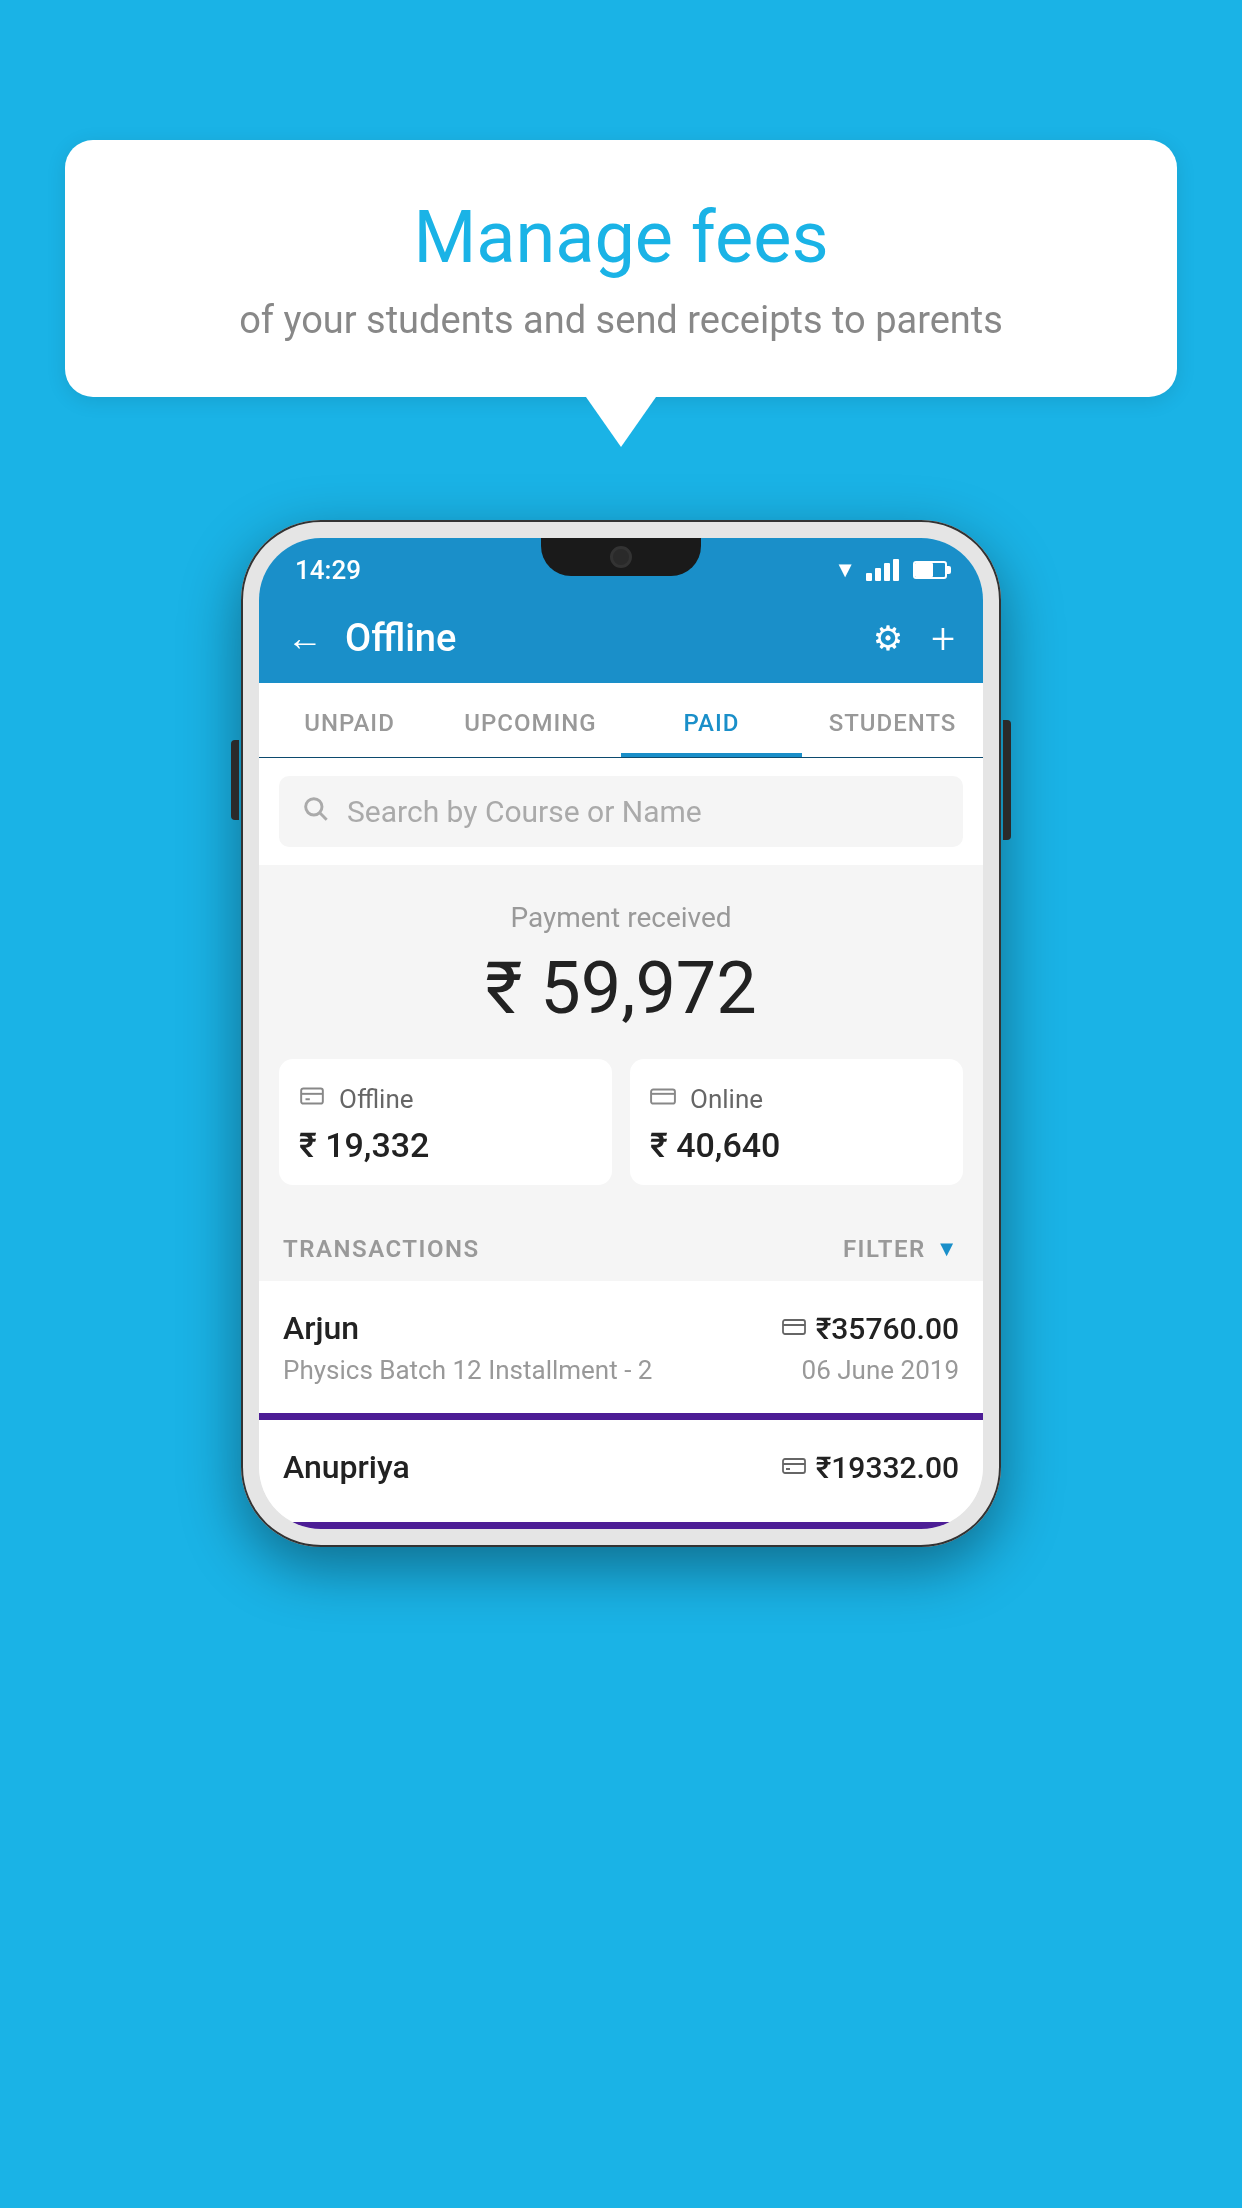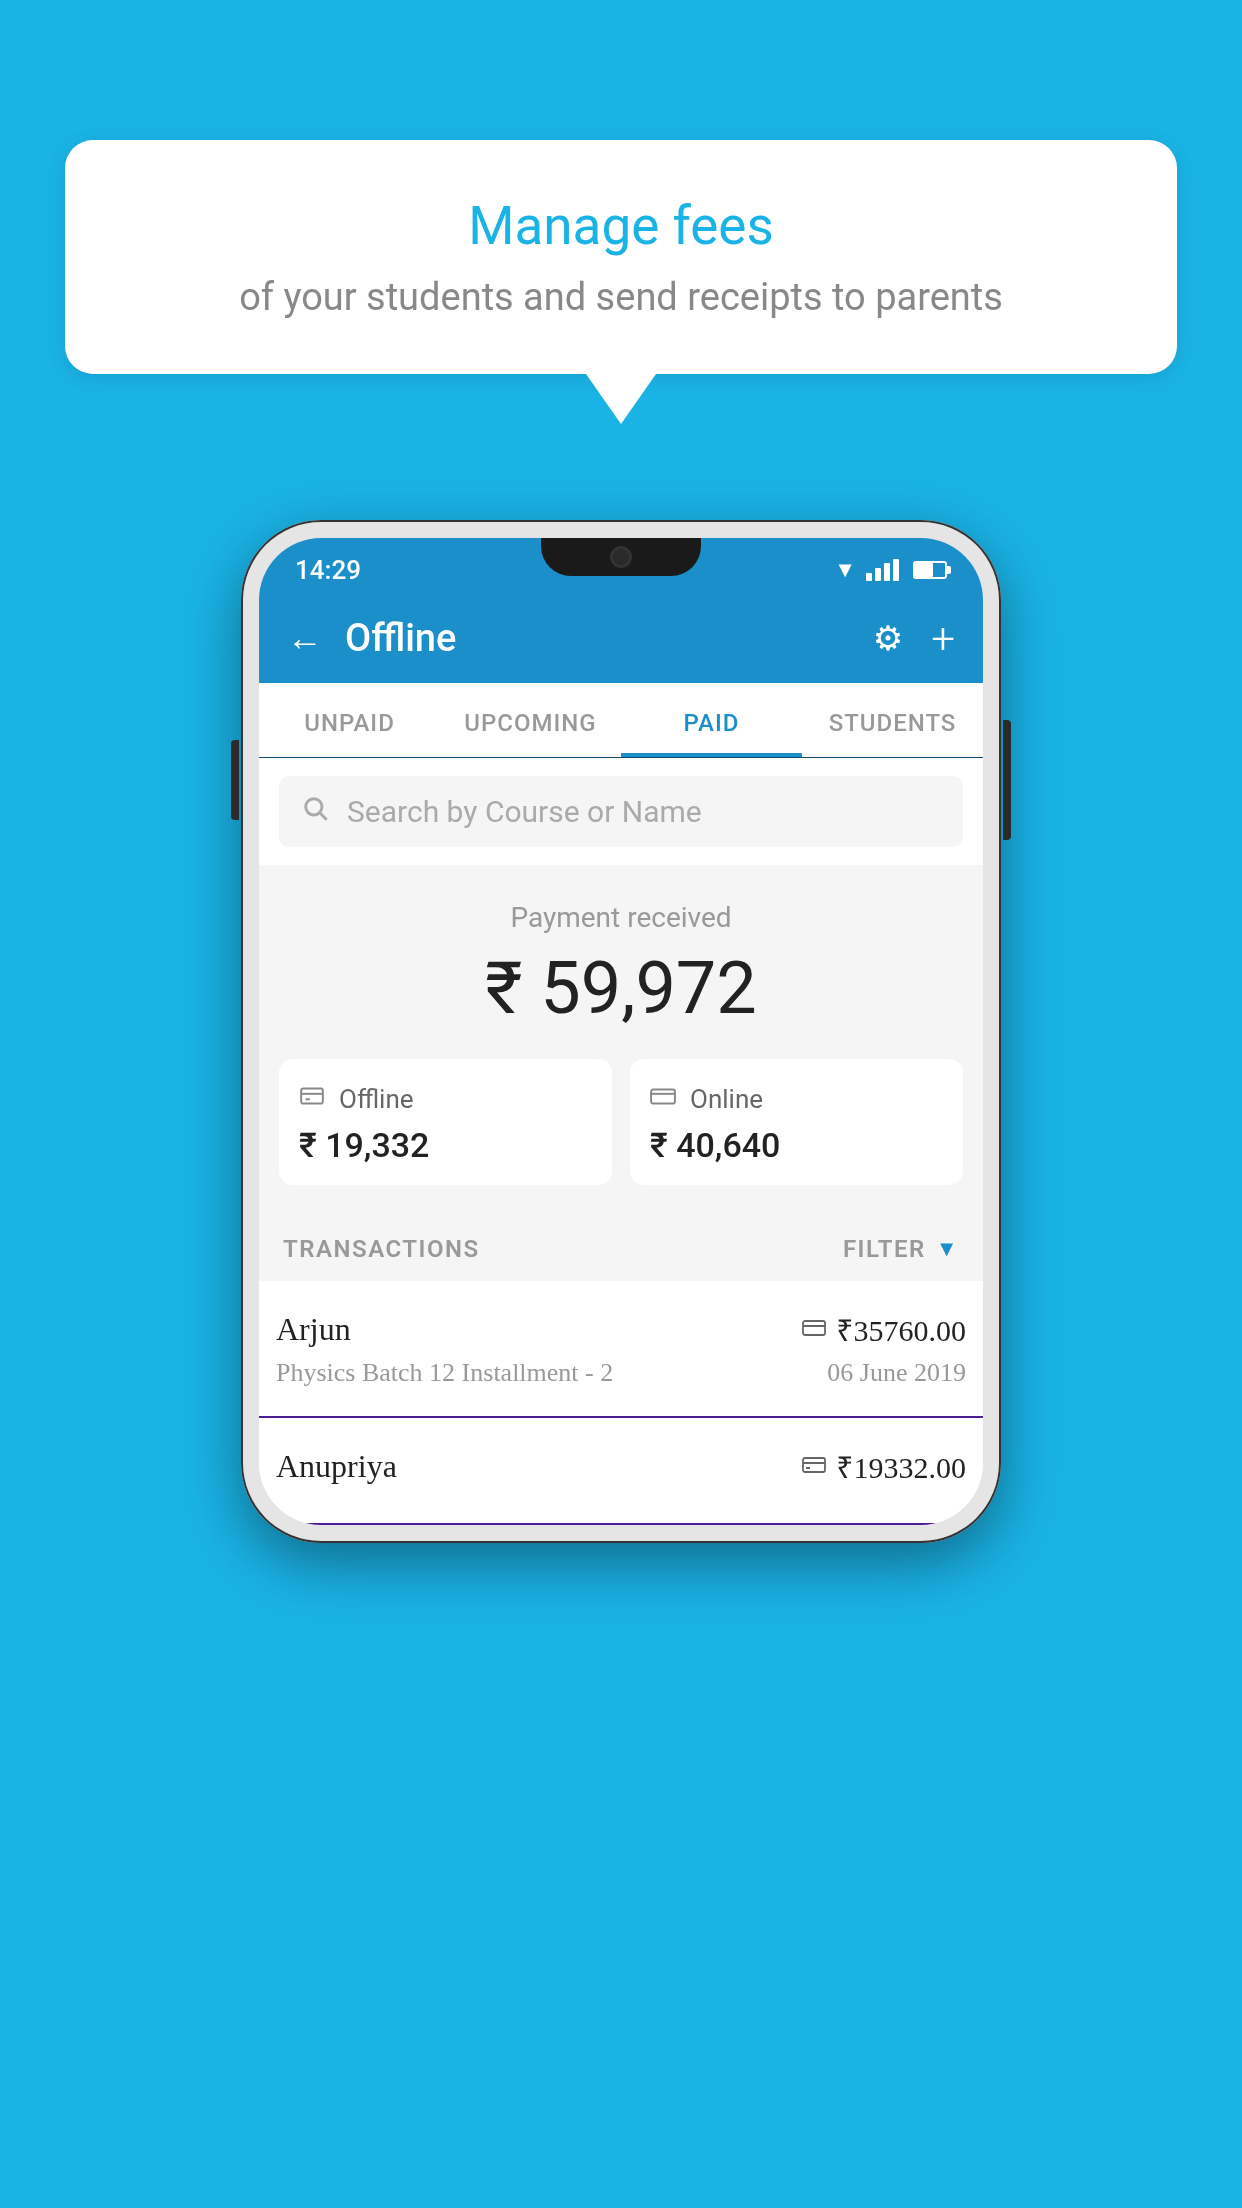--- a/index.html
+++ b/index.html
@@ -36,21 +36,21 @@
     .speech-bubble-arrow {
       width: 0;
       height: 0;
       border-left: 35px solid transparent;
       border-right: 35px solid transparent;
       border-top: 50px solid white;
     }
 
     .bubble-title {
       color: #1ab3e6;
-      font-size: 53px;
+      font-size: 72px;
       font-weight: 400;
       margin-bottom: 18px;
     }
 
     .bubble-subtitle {
       color: #888;
       font-size: 38px;
       font-weight: 400;
     }
 
@@ -369,23 +369,22 @@
     }
 
     .filter-icon {
       color: #1a8fc9;
       font-size: 22px;
     }
 
     
     .transaction-row {
       background: white;
-      padding: 28px 17px;
-      border-bottom: 2px solid #4c1d95;
-      font-family: Liberation Serif, serif;
+      padding: 28px 24px;
+      border-bottom: 7px solid #4c1d95;
     }
 
     .transaction-top {
       display: flex;
       justify-content: space-between;
       align-items: center;
       margin-bottom: 8px;
     }
 
     .transaction-name {

